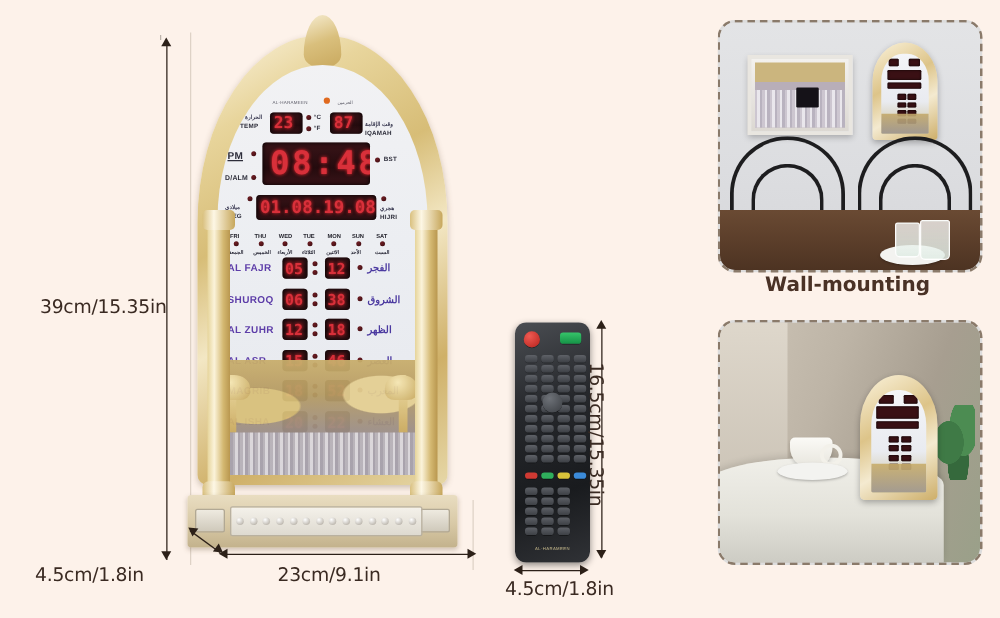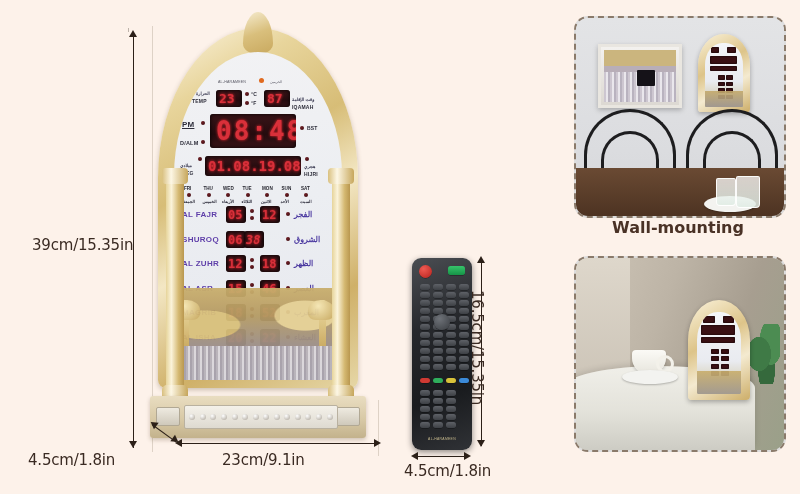--- a/index.html
+++ b/index.html
@@ -393,21 +393,21 @@
               <div class="seg" style="font-size: 12px; position: absolute; left: 2px; top: 3px;">12</div>
             </div>
             <div class="dot" style="left: 112px; top: 160px;"></div>
             <div class="pname ar" style="left: 120px; top: 158px;">الفجر</div>
             <div class="pname" style="left: 8px; top: 182.5px;">SHUROQ</div>
             <div class="led" style="left: 52px; top: 178.5px; width: 20px; height: 17px;">
               <div class="seg" style="font-size: 12px; position: absolute; left: 2px; top: 3px;">06</div>
             </div>
             <div class="dot" style="left: 76px; top: 181.5px;"></div>
             <div class="dot" style="left: 76px; top: 188.5px;"></div>
-            <div class="led" style="left: 70px; top: 178.5px; width: 20px; height: 17px; font-style: italic;">
+            <div class="led" style="left: 86px; top: 178.5px; width: 20px; height: 17px;">
               <div class="seg" style="font-size: 12px; position: absolute; left: 2px; top: 3px;">38</div>
             </div>
             <div class="dot" style="left: 112px; top: 184.5px;"></div>
             <div class="pname ar" style="left: 120px; top: 182.5px;">الشروق</div>
             <div class="pname" style="left: 8px; top: 207px;">AL ZUHR</div>
             <div class="led" style="left: 52px; top: 203px; width: 20px; height: 17px;">
               <div class="seg" style="font-size: 12px; position: absolute; left: 2px; top: 3px;">12</div>
             </div>
             <div class="dot" style="left: 76px; top: 206px;"></div>
             <div class="dot" style="left: 76px; top: 213px;"></div>

